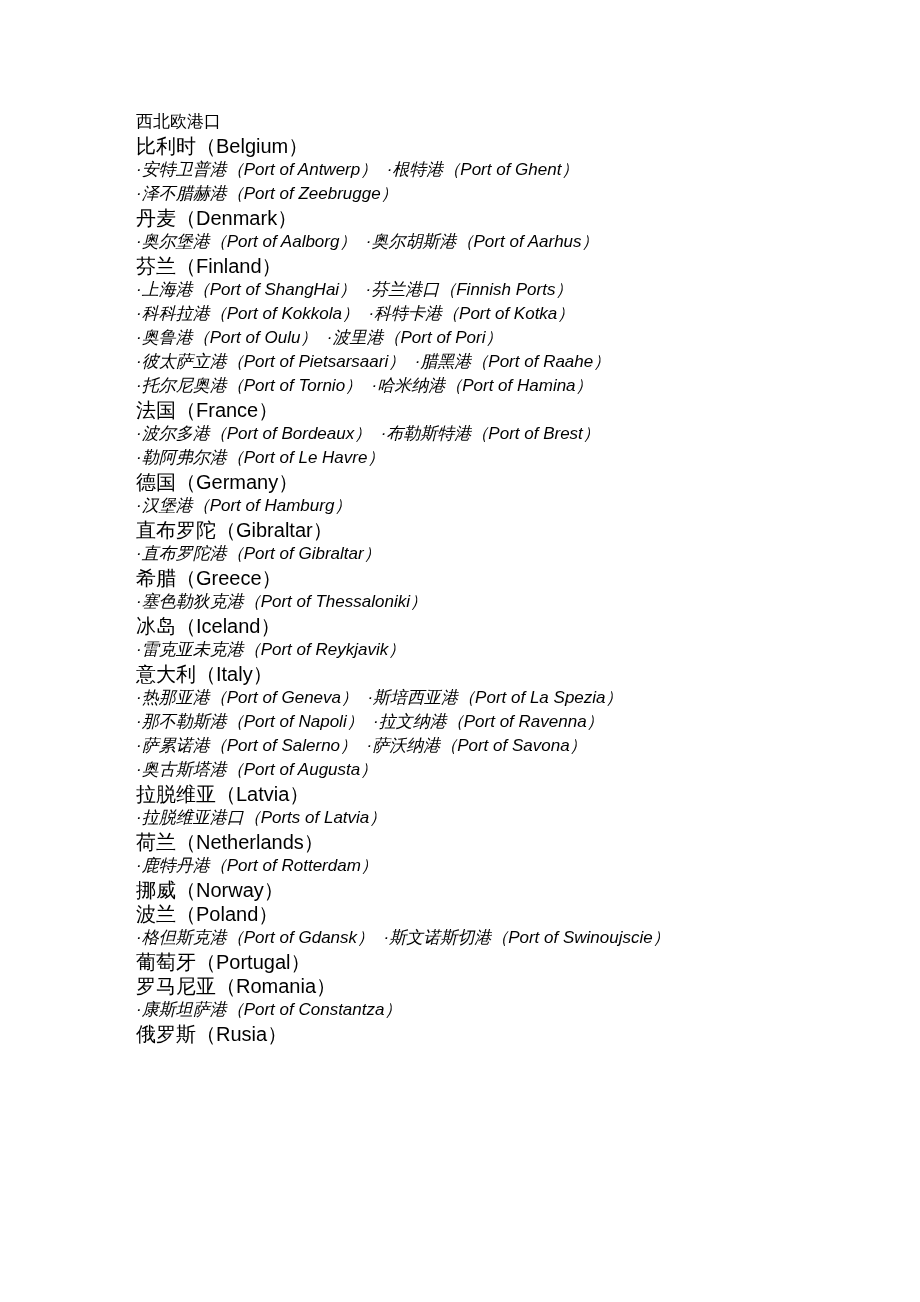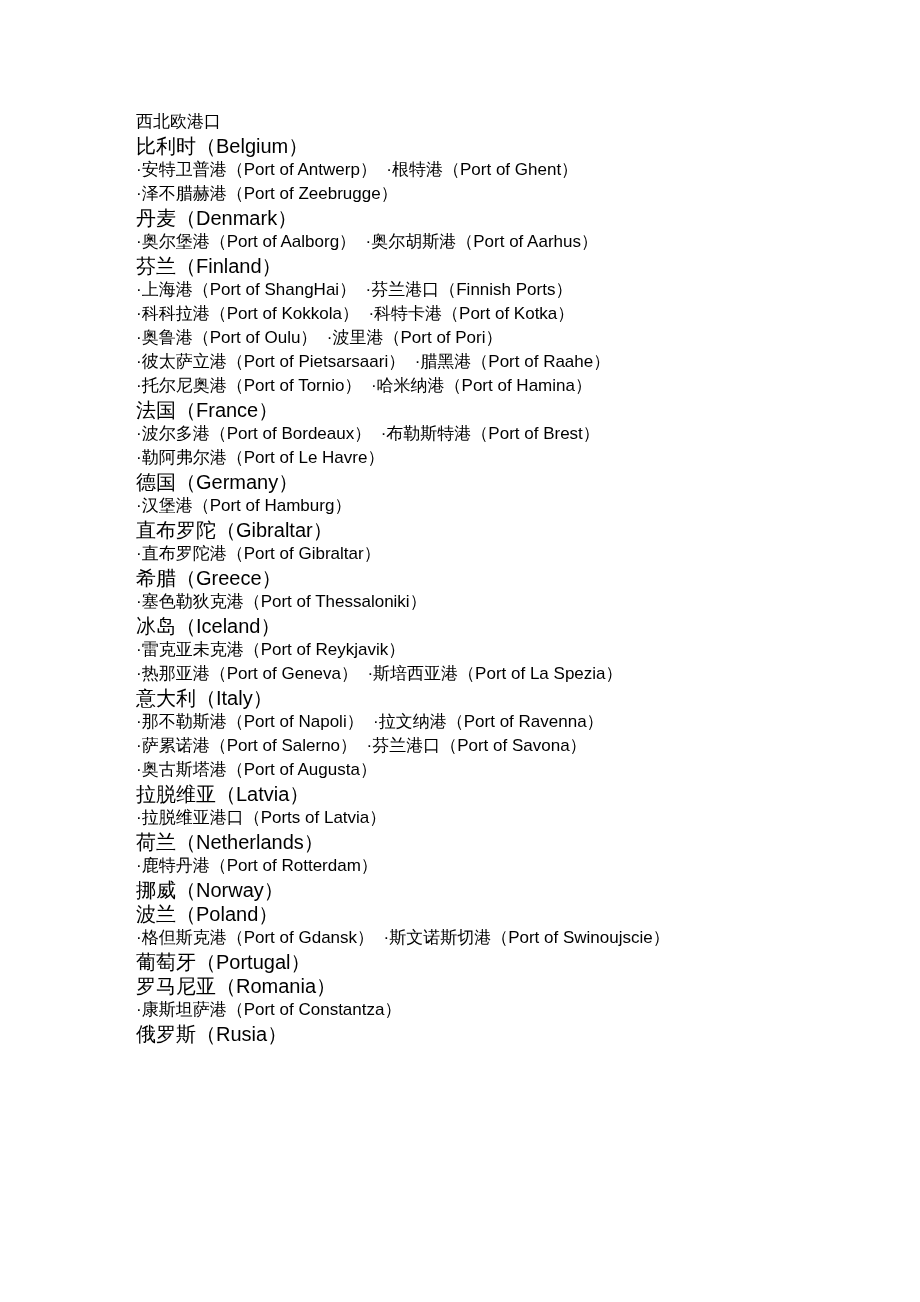--- a/index.html
+++ b/index.html
@@ -39,20 +39,21 @@
     letter-spacing: 0;
   }
   .line.heading {
     font-size: 17px;
   }
   .line.country {
     font-size: 20px;
   }
   .line.ports {
     font-size: 17px;
+    font-style: italic;
   }
 </style>
 </head>
 <body>
 
 <div id="page">
   <div id="doc-body">
       <span class="line heading">西北欧港口</span>
       <span class="line country">比利时（Belgium）</span>
       <span class="line ports">·安特卫普港（Port of Antwerp）  ·根特港（Port of Ghent）</span>
@@ -69,24 +70,24 @@
       <span class="line ports">·波尔多港（Port of Bordeaux）  ·布勒斯特港（Port of Brest）</span>
       <span class="line ports">·勒阿弗尔港（Port of Le Havre）</span>
       <span class="line country">德国（Germany）</span>
       <span class="line ports">·汉堡港（Port of Hamburg）</span>
       <span class="line country">直布罗陀（Gibraltar）</span>
       <span class="line ports">·直布罗陀港（Port of Gibraltar）</span>
       <span class="line country">希腊（Greece）</span>
       <span class="line ports">·塞色勒狄克港（Port of Thessaloniki）</span>
       <span class="line country">冰岛（Iceland）</span>
       <span class="line ports">·雷克亚未克港（Port of Reykjavik）</span>
+      <span class="line country">意大利（Italy）</span>
       <span class="line ports">·热那亚港（Port of Geneva）  ·斯培西亚港（Port of La Spezia）</span>
-      <span class="line country">意大利（Italy）</span>
       <span class="line ports">·那不勒斯港（Port of Napoli）  ·拉文纳港（Port of Ravenna）</span>
-      <span class="line ports">·萨累诺港（Port of Salerno）  ·芬兰港口（Port of Savona）</span>
+      <span class="line ports">·萨累诺港（Port of Salerno）  ·萨沃纳港（Port of Savona）</span>
       <span class="line ports">·奥古斯塔港（Port of Augusta）</span>
       <span class="line country">拉脱维亚（Latvia）</span>
       <span class="line ports">·拉脱维亚港口（Ports of Latvia）</span>
       <span class="line country">荷兰（Netherlands）</span>
       <span class="line ports">·鹿特丹港（Port of Rotterdam）</span>
       <span class="line country">挪威（Norway）</span>
       <span class="line country">波兰（Poland）</span>
       <span class="line ports">·格但斯克港（Port of Gdansk）  ·斯文诺斯切港（Port of Swinoujscie）</span>
       <span class="line country">葡萄牙（Portugal）</span>
       <span class="line country">罗马尼亚（Romania）</span>

